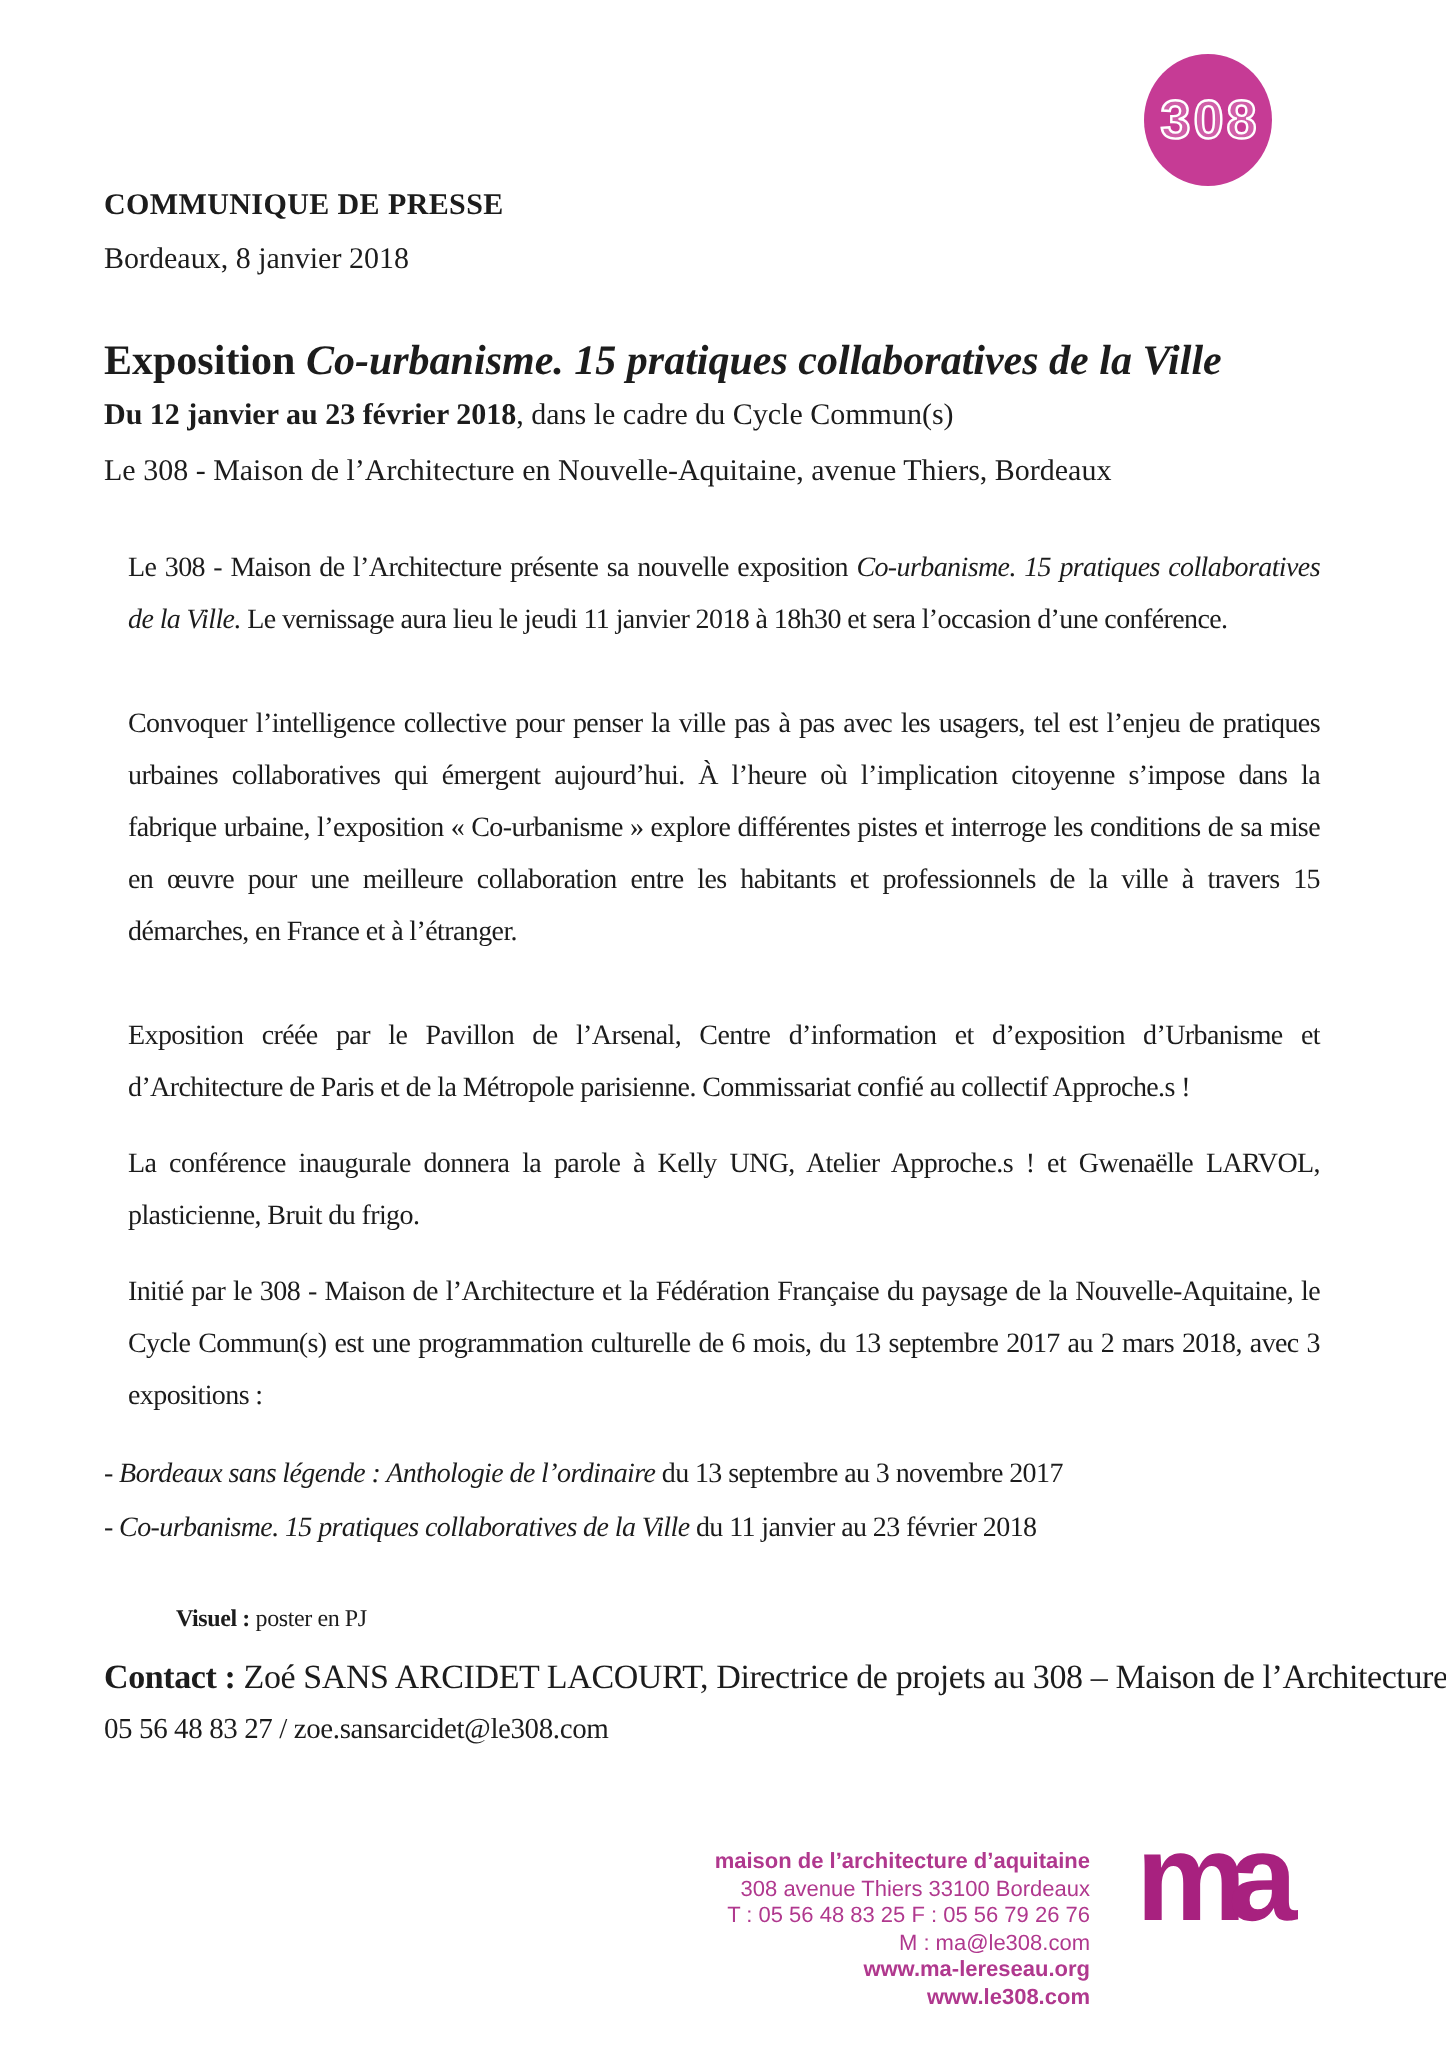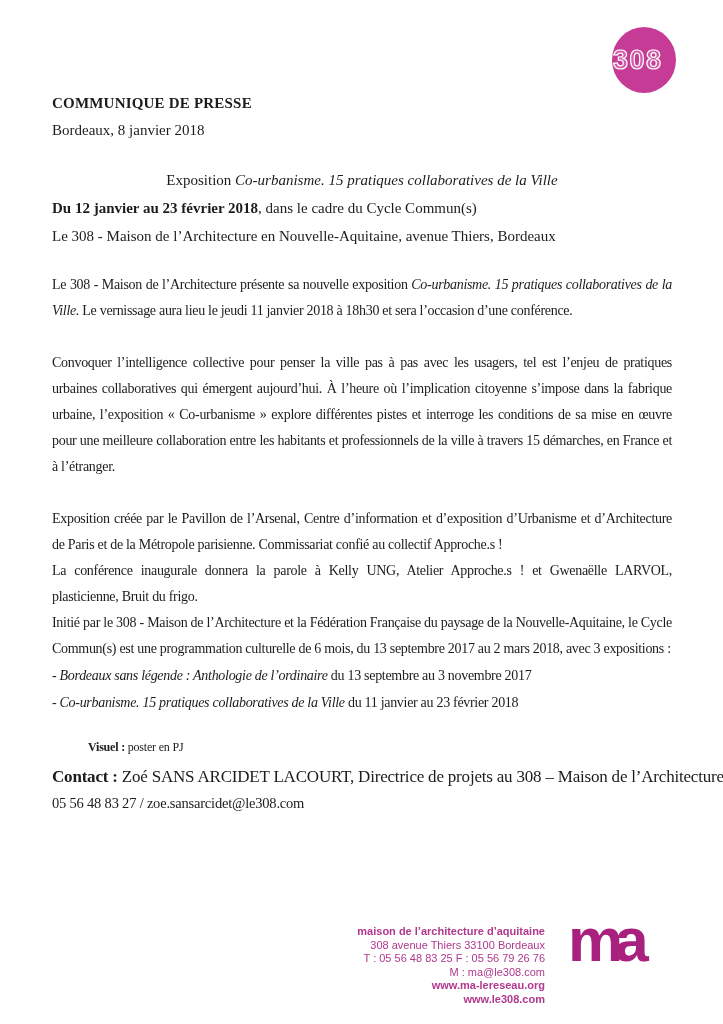--- a/index.html
+++ b/index.html
@@ -25,58 +25,59 @@
     line-height: 20px;
     letter-spacing: 0.2px;
   }
   .dateline {
     margin-top: 7px;
     font-size: 15px;
     line-height: 20px;
   }
   .title-line {
     margin-top: 30px;
-    text-align: center;
-    font-size: 15px;
-    font-weight: 400;
+    text-align: left;
+    font-size: 21px;
+    font-weight: 700;
     line-height: 20px;
   }
   .subtitle-line { margin-top: 8px; font-size: 15px; line-height: 20px; }
   .venue-line   { margin-top: 8px; font-size: 15px; line-height: 20px; }
   .b { font-weight: 700; }
   .i { font-style: italic; }
   p.para {
-    margin: 0;
+    margin: 12px;
     font-size: 14px;
     line-height: 26px;
     letter-spacing: -0.3px;
     text-align: justify;
   }
   p.mt { margin-top: 26px; }
   .expo-list { margin: 0; }
   .expo-item {
     font-size: 14px;
     line-height: 27px;
     letter-spacing: -0.3px;
     white-space: nowrap;
   }
   .visuel-line  { margin-top: 18px; font-size: 12px; line-height: 26px; letter-spacing: -0.2px; margin-left: 36px; }
   .contact-line { margin-top: 4px;  font-size: 17px; line-height: 26px; letter-spacing: -0.2px; white-space: nowrap; }
   .contact-line2{ margin-top: 0;    font-size: 14.5px; line-height: 26px; letter-spacing: -0.2px; }
 
   
   .logo-308 {
     position: absolute;
-    left: 612px;
+    left: 572px;
     top: 27px;
     width: 64px;
     height: 66px;
     border-radius: 50%;
     display: flex;
     align-items: center;
+    justify-content: center;
   }
   .logo-308 span {
     font-family: "Liberation Sans", sans-serif;
     font-weight: 700;
     font-size: 27px;
     letter-spacing: 1.5px;
     color: rgba(255,255,255,0.18);
     -webkit-text-stroke: 1.2px #ffffff;
     transform: translateX(1px);
   }

